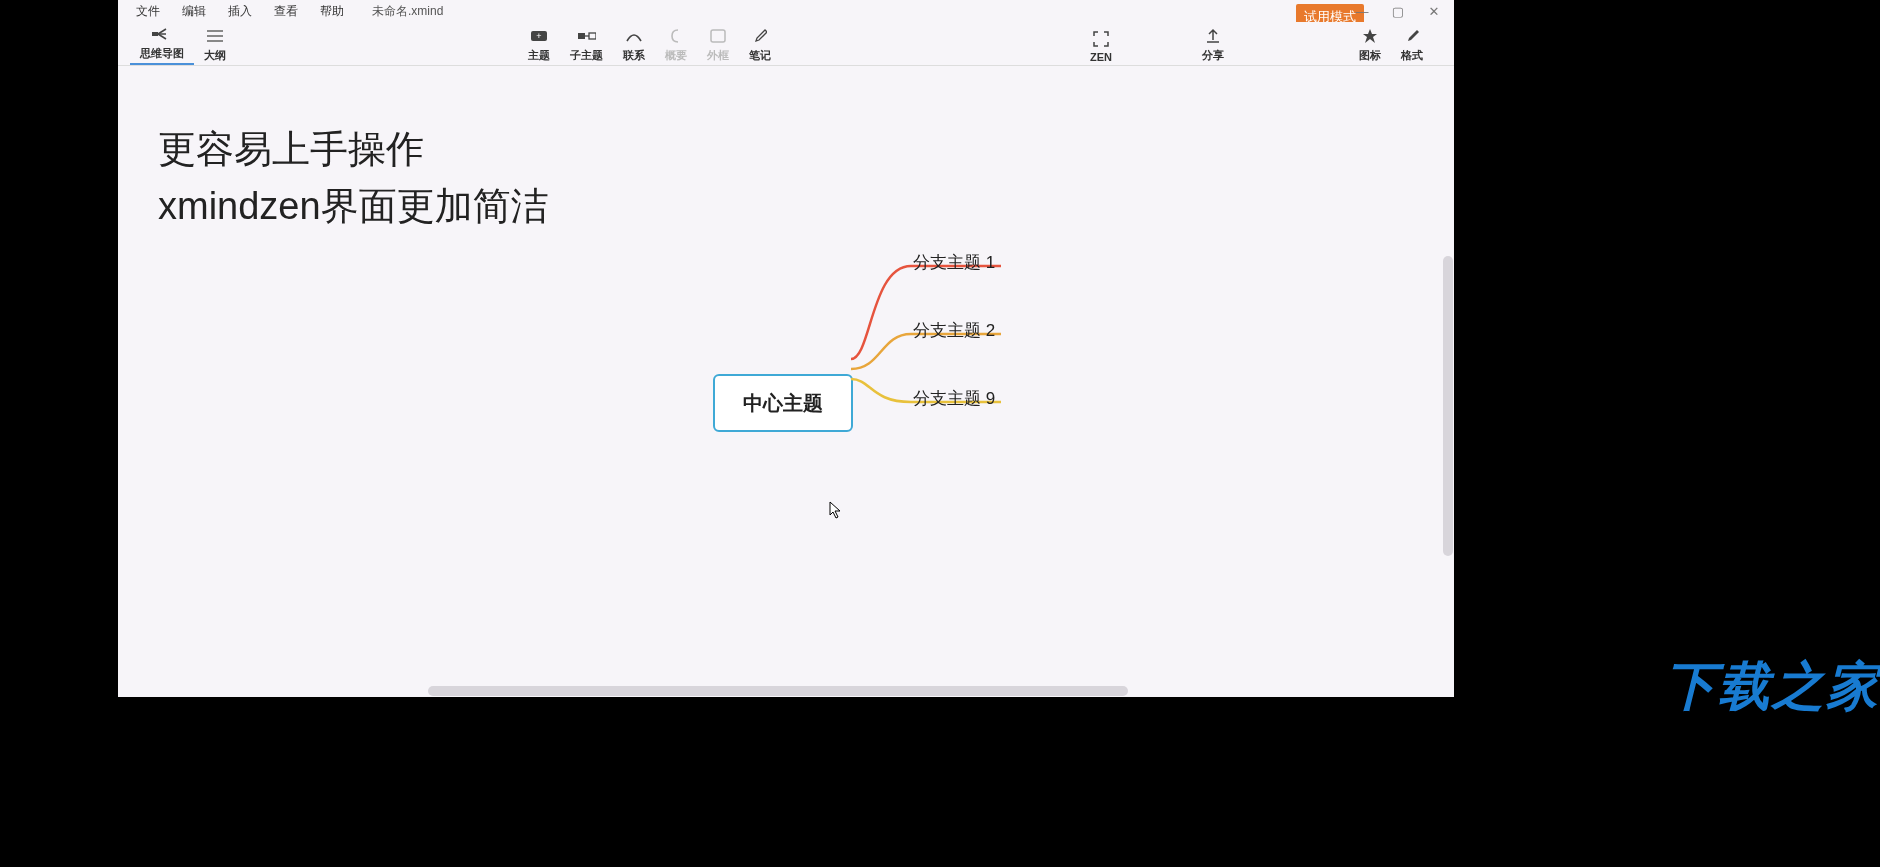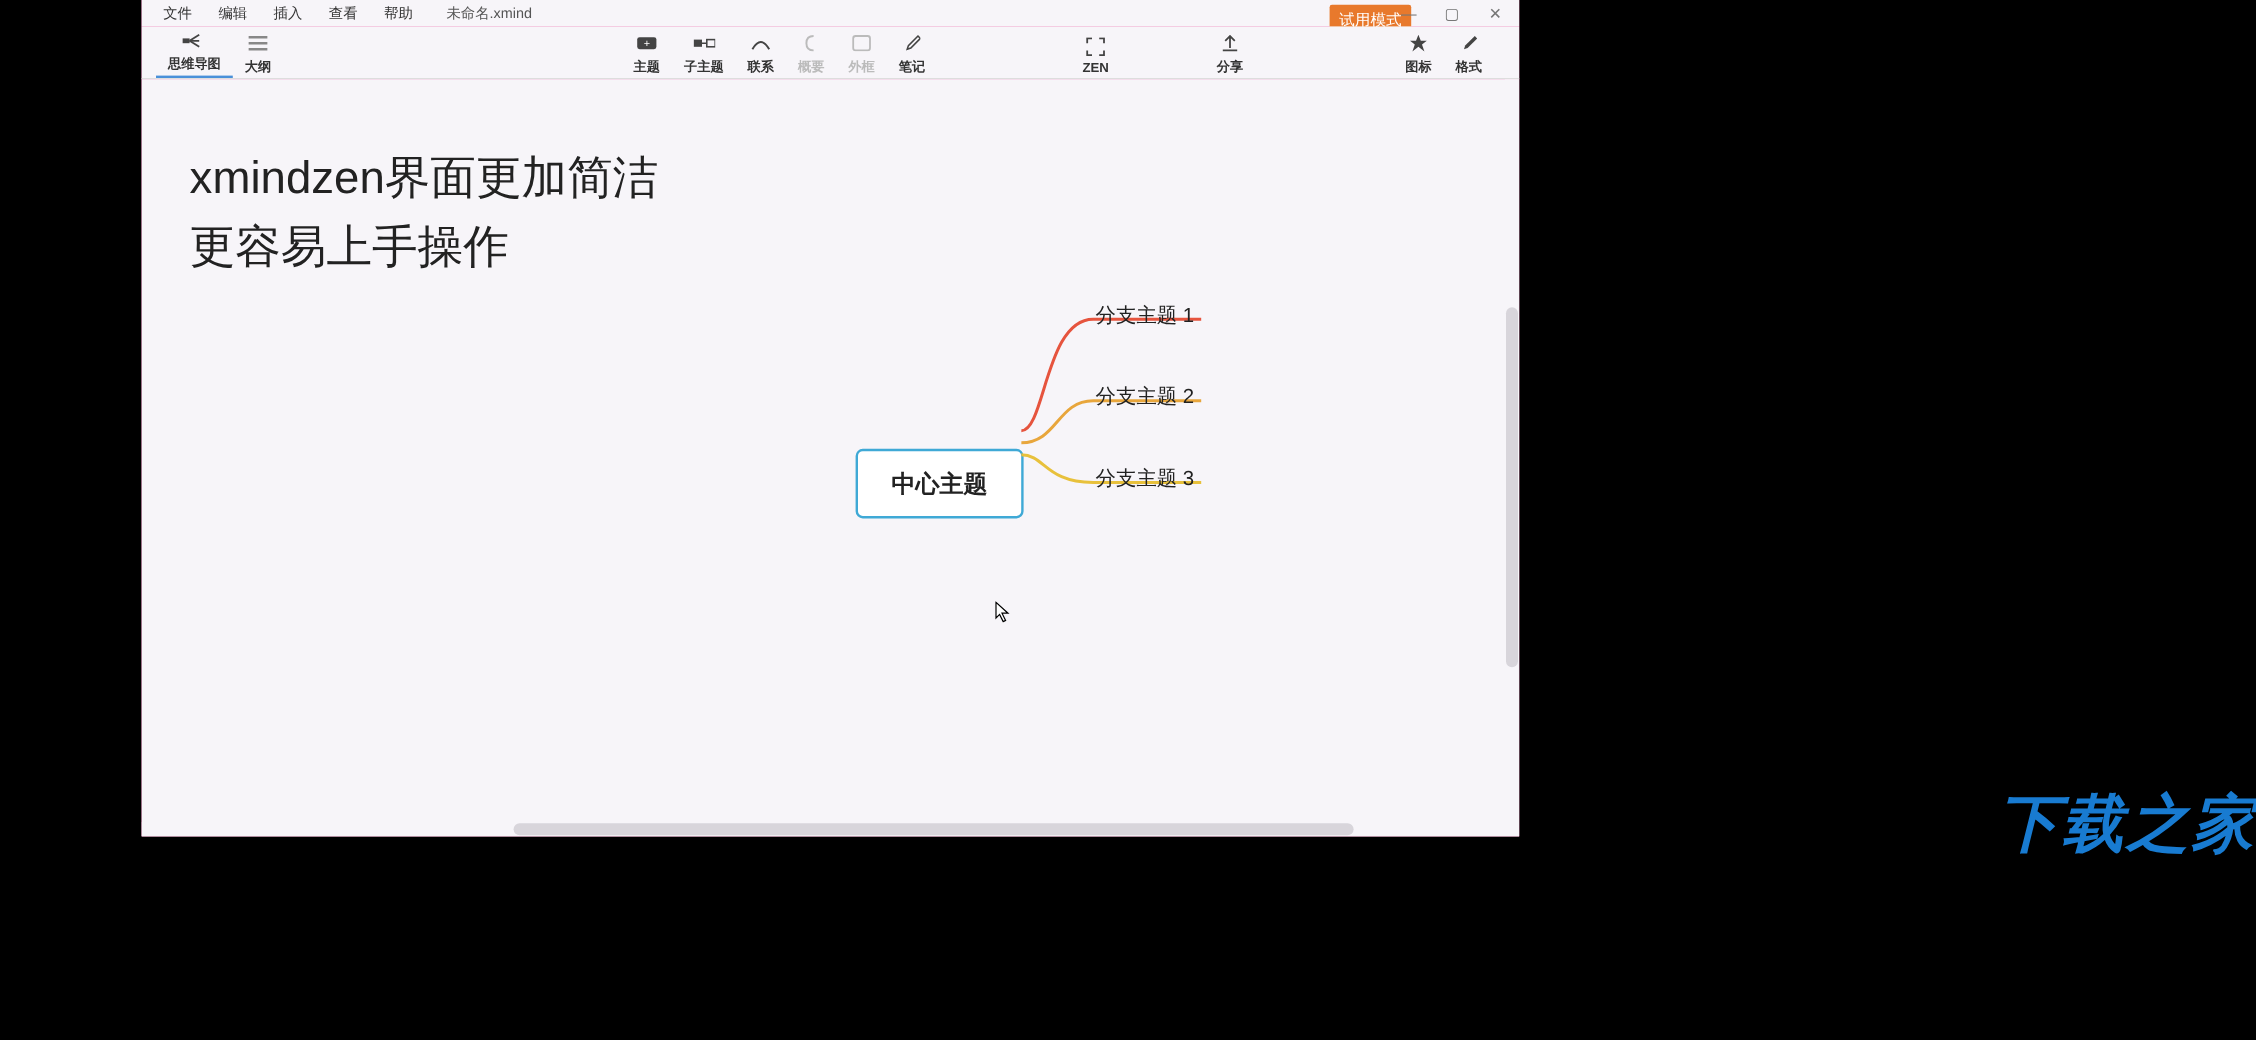--- a/index.html
+++ b/index.html
@@ -1,17 +1,17 @@
 <!DOCTYPE html>
 <html><head>
   <meta charset="utf-8">
   <style>
     * { margin: 0; padding: 0; box-sizing: border-box; font-family: "Microsoft YaHei", "PingFang SC", sans-serif; }
     body { width: 1880px; height: 867px; background: #000; overflow: hidden; }
-    .app-window { position: absolute; left: 118px; top: 0; width: 1148px; height: 697px; background: #ec4899; display: flex; flex-direction: column; }
+    .app-window { position: absolute; left: 118px; top: 0; width: 1336px; height: 697px; background: #84cc16; display: flex; flex-direction: column; }
     .menubar { height: 22px; background: #f7f5f9; display: flex; align-items: center; padding-left: 8px; gap: 2px; }
     .menu-item { font-size: 12px; color: #333; padding: 2px 10px; cursor: pointer; }
     .doc-name { font-size: 12px; color: #555; margin-left: 16px; }
     .trial-badge { position: absolute; right: 90px; top: 4px; background: #e8792c; color: #fff; font-size: 13px; padding: 4px 8px; border-radius: 2px; cursor: pointer; font-family: Liberation Serif, serif; }
     .window-controls { position: absolute; right: 8px; top: 2px; display: flex; gap: 12px; }
     .win-ctrl { width: 24px; height: 18px; display: flex; align-items: center; justify-content: center; color: #777; cursor: pointer; font-size: 13px; }
     .toolbar { height: 44px; background: #f7f5f9; border-bottom: 1px solid #ddd; display: flex; align-items: flex-end; position: relative; }
     .tool-group { display: flex; align-items: flex-end; }
     .tool-btn { display: flex; flex-direction: column; align-items: center; padding: 2px 10px 2px; cursor: pointer; min-width: 40px; }
     .tool-icon { width: 20px; height: 20px; display: flex; align-items: center; justify-content: center; color: #444; }
@@ -168,35 +168,35 @@
               <path d="M12 2 L4 10 L3 13 L6 12 L14 4 Z" fill="#444"></path>
             </svg>
           </span>
         <span class="tool-label">格式</span>
       </div>
     </div>
   </div>
 
   <div class="canvas-area">
     <div class="overlay-text">
+      <div>更容易上手操作</div>
       <div>xmindzen界面更加简洁</div>
-      <div>更容易上手操作</div>
     </div>
 
     <div class="mindmap">
       <div class="central-topic">中心主题</div>
 
       <svg class="connector" style="left:138px; top:-92px; width:160px; height:250px;">
         <path d="M0 110 C 20 110 20 17 60 17 L 150 17" fill="none" stroke="#e6543e" stroke-width="2.5"></path>
         <path d="M0 120 C 30 120 30 85 60 85 L 150 85" fill="none" stroke="#e8a63c" stroke-width="2.5"></path>
         <path d="M0 130 C 20 130 20 153 60 153 L 150 153" fill="none" stroke="#e8c13c" stroke-width="2.5"></path>
       </svg>
       <div class="branch-label" style="left:200px; top:-90px;">分支主题 1</div>
       <div class="branch-label" style="left:200px; top:-22px;">分支主题 2</div>
-      <div class="branch-label" style="left:200px; top:46px;">分支主题 3</div>
+      <div class="branch-label" style="left:200px; top:46px;">分支主题 9</div>
     </div>
 
     <span class="cursor-arrow">
       <svg width="14" height="18">
           <path d="M1 1 L1 14 L4 11 L7 17 L9 16 L6 10 L11 10 Z" fill="#fff" stroke="#000" stroke-width="1"></path>
         </svg>
     </span>
 
     <div class="scrollbar-v">
       <div class="scrollbar-v-thumb"></div>

